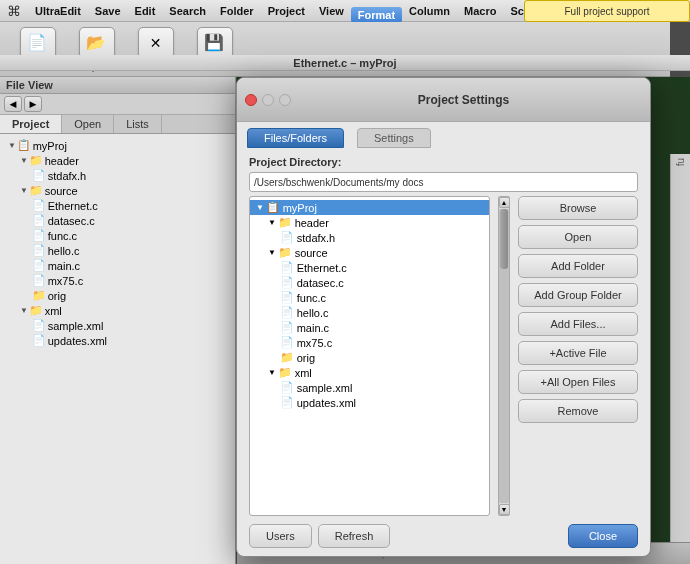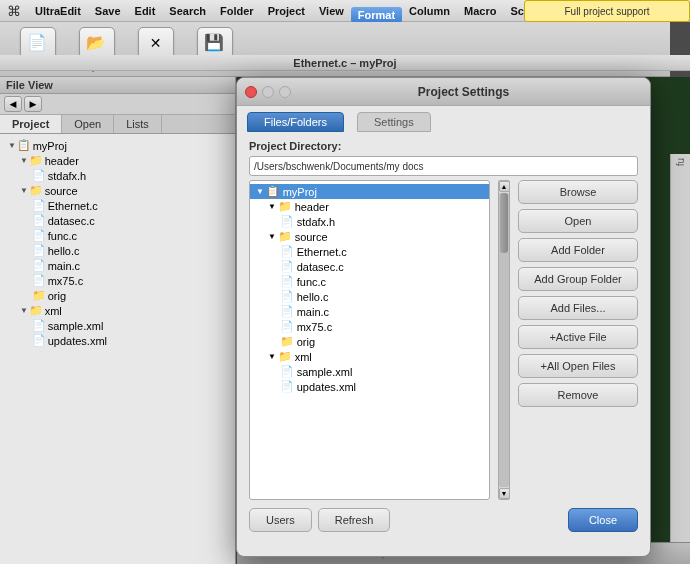--- a/index.html
+++ b/index.html
@@ -244,21 +244,21 @@
       left: 236px;
       width: 415px;
       height: 480px;
       background: #e8e8e8;
       border: 1px solid #888;
       border-radius: 8px;
       box-shadow: 0 8px 32px rgba(0,0,0,0.5);
       z-index: 50;
     }
     .modal-titlebar {
-      height: 28px;
+      height: 44px;
       background: linear-gradient(to bottom, #d8d8d8, #b8b8b8);
       border-radius: 8px 8px 0 0;
       display: flex;
       align-items: center;
       justify-content: center;
       position: relative;
       border-bottom: 1px solid #aaa;
       padding-left: 40px;
     }
     .modal-title {

